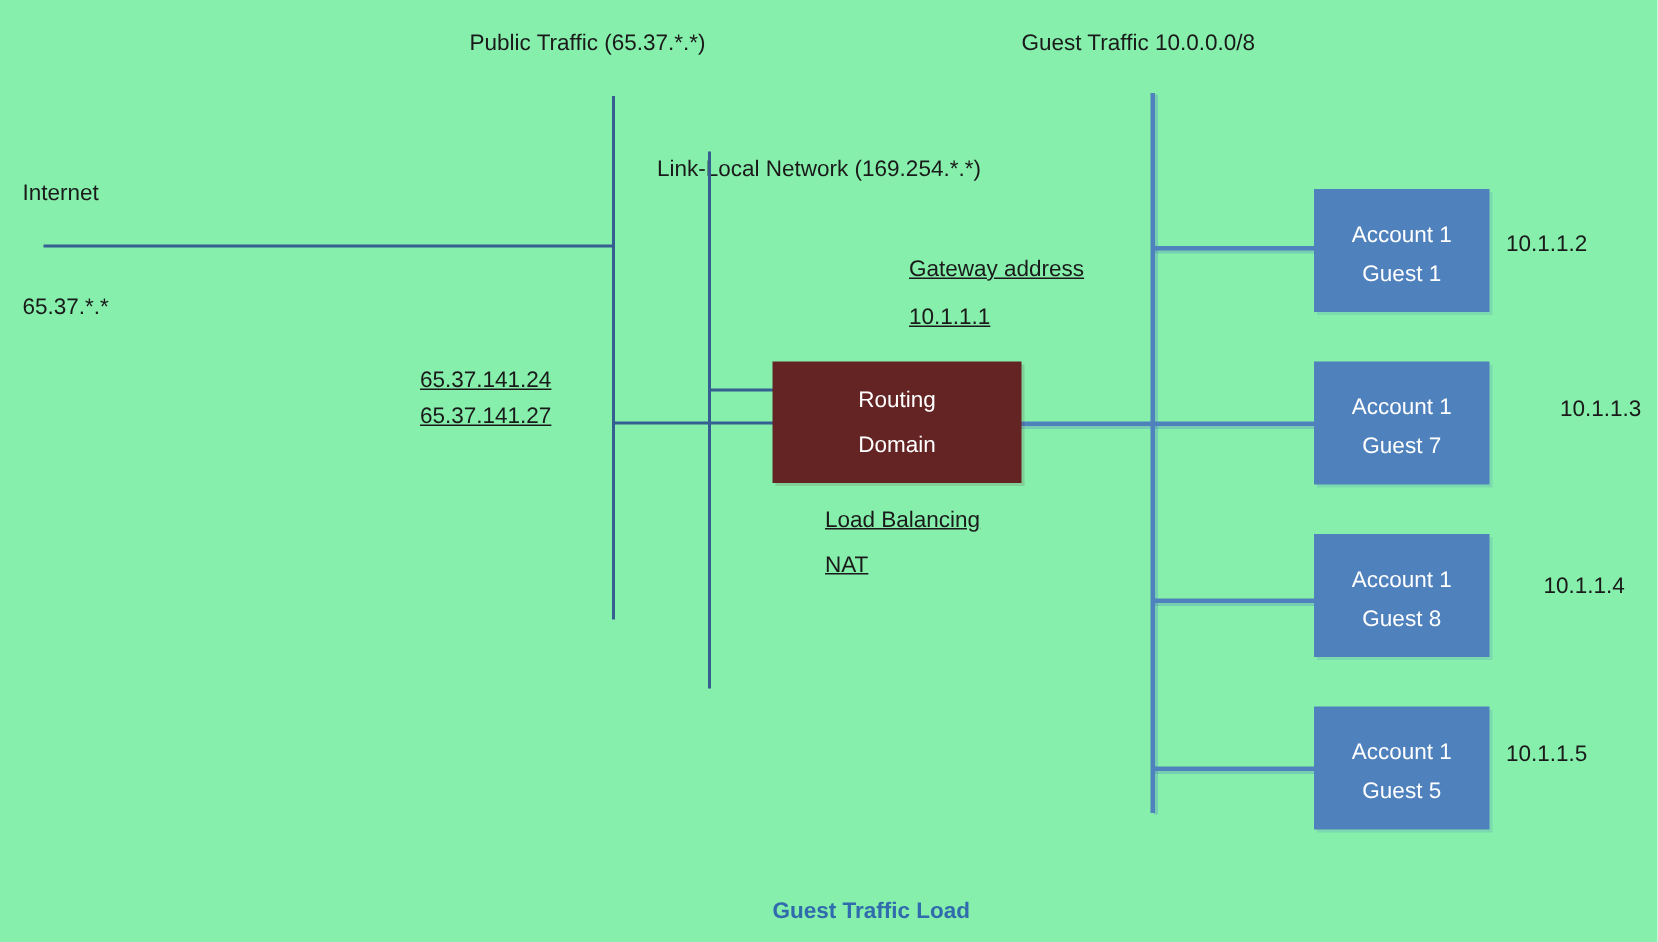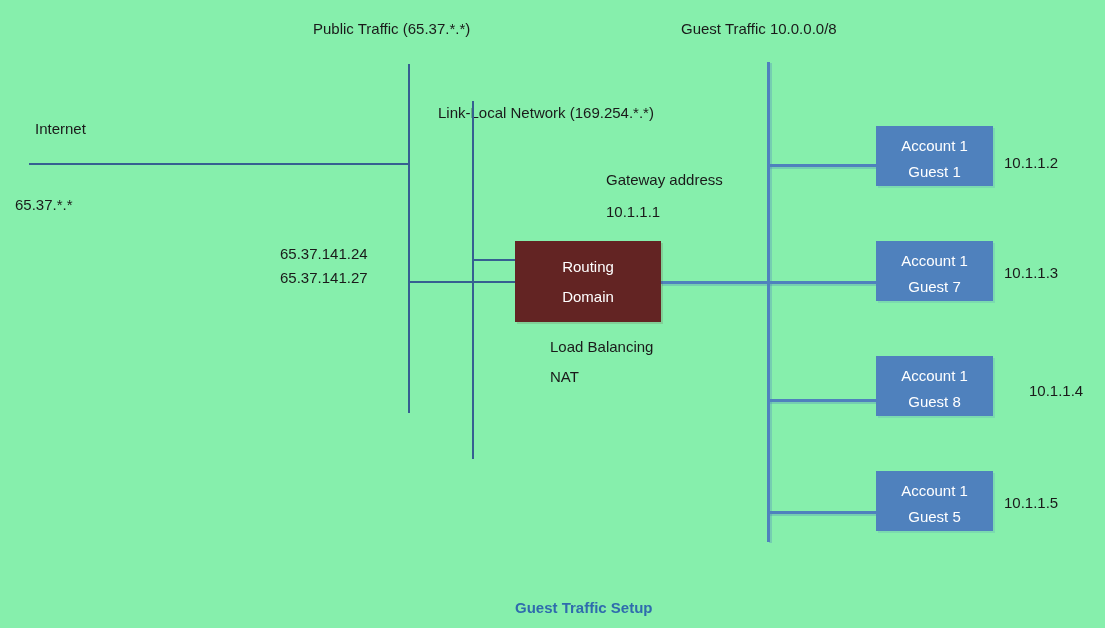--- a/index.html
+++ b/index.html
@@ -6,64 +6,64 @@
   #canvas{
     position:relative;
     width:1105px;height:628px;
     background:#86efac;
     font-family:"Liberation Sans", sans-serif;
     font-size:15px;
     color:#1a1a1a;
     overflow:hidden;
   }
   .lbl{position:absolute;white-space:nowrap;line-height:19px;}
-  .block{position:absolute;white-space:nowrap;}
+  .block{position:absolute;white-space:nowrap;text-decoration:underline;}
   .block span{display:block;}
 
   
   .hline-dark{position:absolute;height:2px;background:#365F91;}
   .vline-dark{position:absolute;width:2px;background:#365F91;}
   .hline-light{position:absolute;height:3px;background:#4F81BD;box-shadow:1px 2px 0 rgba(79,129,189,0.30);}
   .vline-light{position:absolute;width:3px;background:#4F81BD;box-shadow:2px 1px 0 rgba(79,129,189,0.30);}
 
   
   .node{
     position:absolute;
     display:flex;flex-direction:column;align-items:center;justify-content:center;
     color:#ffffff;text-align:center;
   }
   .routing-box{
-    left:515px;top:241px;width:146px;height:81px;
+    left:515px;top:241px;width:166px;height:81px;
     background:#632423;
     line-height:30px;
     box-shadow:2px 2px 0 rgba(99,36,35,0.15);
   }
   .guest-box{
-    left:876px;width:117px;height:60px;
+    left:876px;width:117px;height:82px;
     background:#4F81BD;
     line-height:26px;padding-top:5px;box-sizing:border-box;
     box-shadow:2px 2px 0 rgba(79,129,189,0.18);
   }
   .ip-label{position:absolute;left:1004px;white-space:nowrap;}
 
   .caption{
     position:absolute;left:515px;top:599px;
     font-weight:bold;color:#2F6BAD;white-space:nowrap;
   }
 </style>
 </head>
 <body>
 
 <div id="canvas">
 
   <div class="lbl" style="left:313px;top:19px;">Public Traffic (65.37.*.*)</div>
   <div class="lbl" style="left:681px;top:19px;">Guest Traffic 10.0.0.0/8</div>
   <div class="lbl" style="left:438px;top:68px;margin-top:35px;">Link-Local Network (169.254.*.*)</div>
 
-  <div class="lbl" style="left:15px;top:119px;margin-left:20px;">Internet</div>
+  <div class="lbl" style="left:15px;top:119px;">Internet</div>
   <div class="lbl" style="left:15px;top:195px;">65.37.*.*</div>
 
   <div class="block" style="left:280px;top:242px;line-height:24px;">
     <span>65.37.141.24</span>
     <span>65.37.141.27</span>
   </div>
 
   <div class="block" style="left:606px;top:164px;line-height:32px;">
     <span>Gateway address</span>
     <span>10.1.1.1</span>
@@ -102,19 +102,19 @@
   <div class="node guest-box" style="top:356px;">
     <span>Account 1</span>
     <span>Guest 8</span>
   </div>
   <div class="node guest-box" style="top:471px;">
     <span>Account 1</span>
     <span>Guest 5</span>
   </div>
 
   <div class="ip-label" style="top:154px;">10.1.1.2</div>
-  <div class="ip-label" style="top:264px;">10.1.1.3</div>
+  <div class="ip-label" style="top:264px;margin-left:36px;">10.1.1.3</div>
   <div class="ip-label" style="top:382px;margin-left:25px;">10.1.1.4</div>
   <div class="ip-label" style="top:494px;">10.1.1.5</div>
 
-  <div class="caption">Guest Traffic Setup</div>
+  <div class="caption">Guest Traffic Load</div>
 
 </div>
 
 </body></html>

